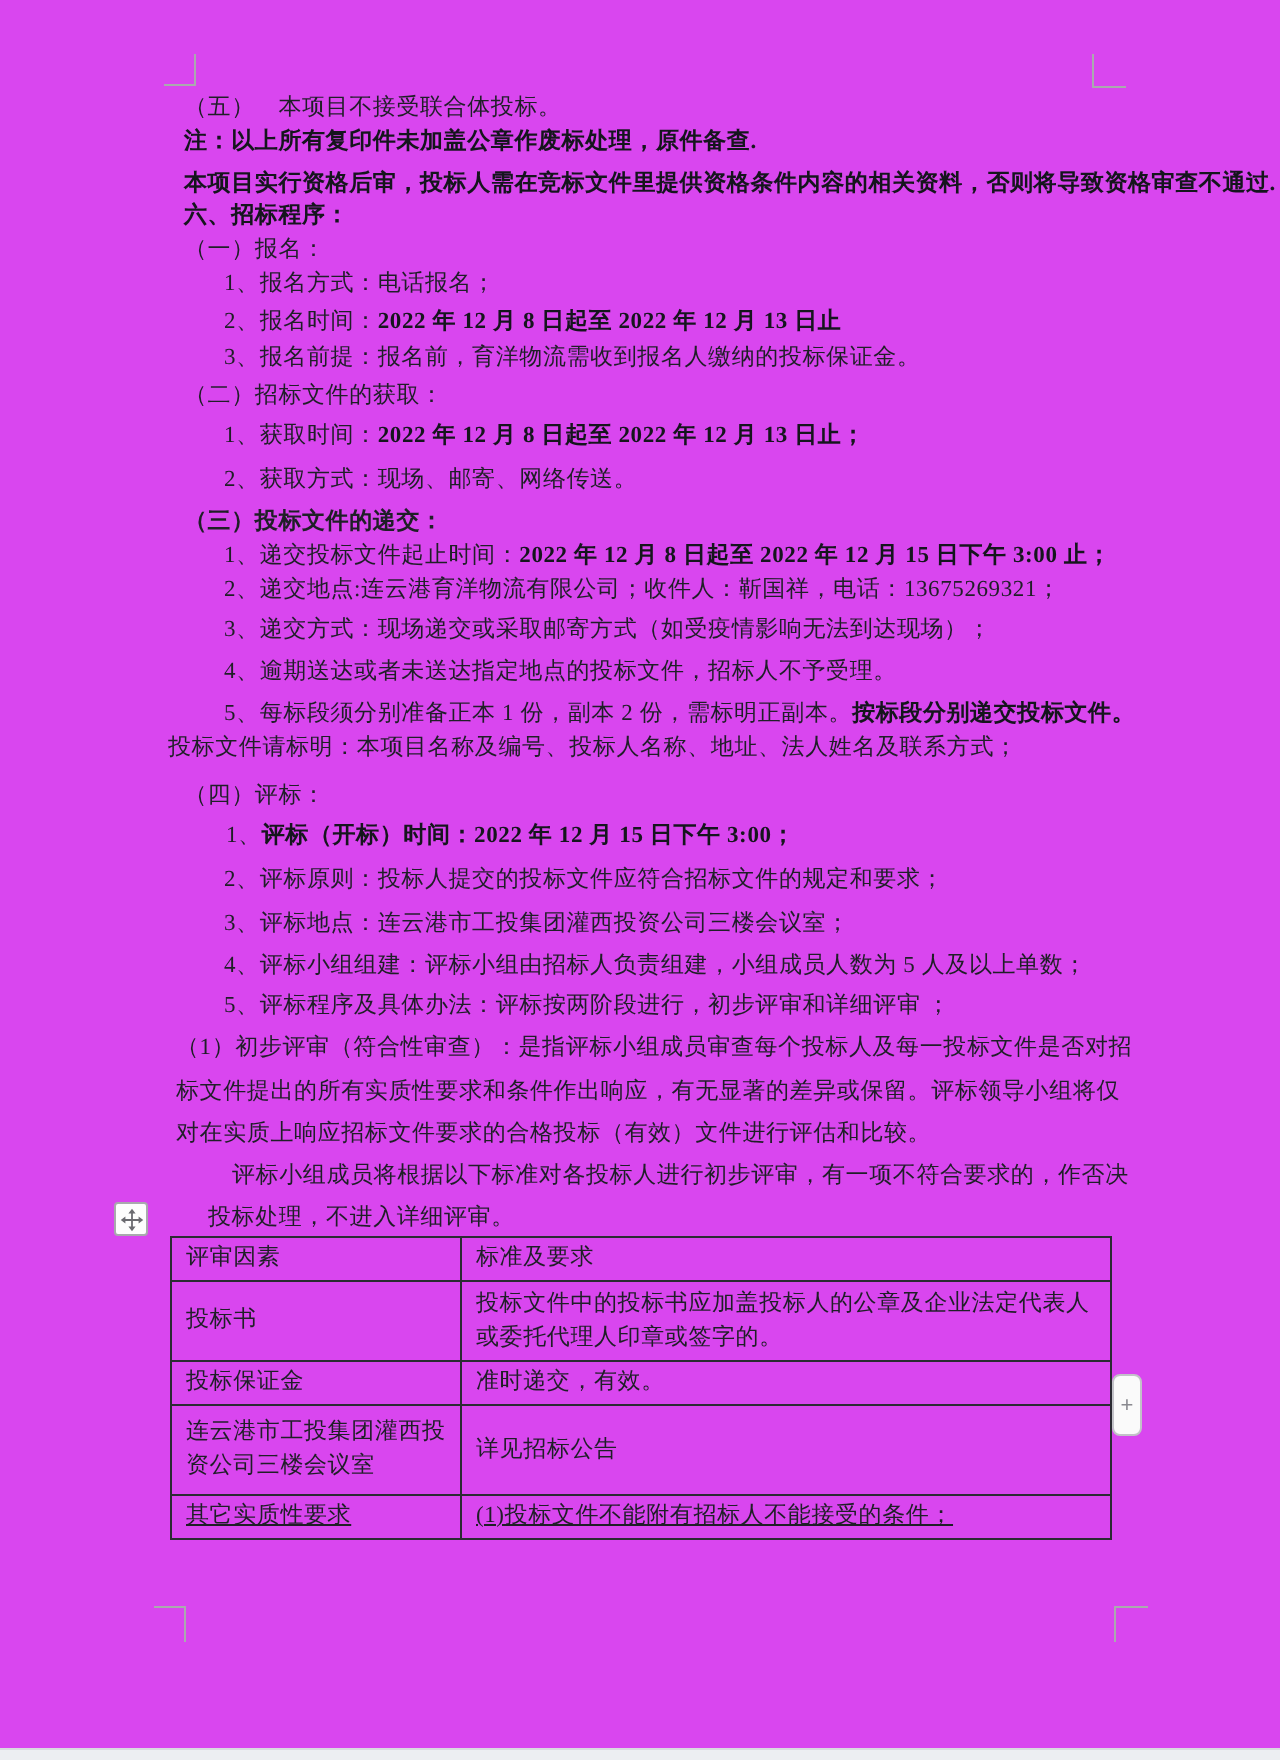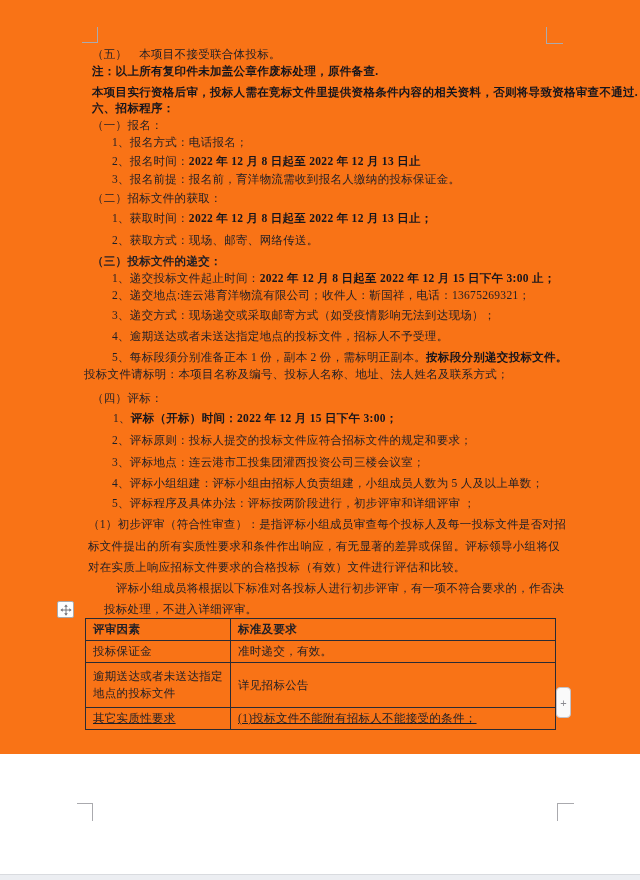--- a/index.html
+++ b/index.html
@@ -3,21 +3,21 @@
 <meta charset="utf-8">
 <style>
   html,body{margin:0;padding:0;}
   body{
     width:640px;height:880px;
     background:#ffffff;
     overflow:hidden;
     position:relative;
     font-family:"Liberation Serif","DejaVu Serif",serif;
   }
-  .page{position:absolute;left:0;top:0;width:640px;height:754px;background:#f97316;}
+  .page{position:absolute;left:0;top:0;width:640px;height:874px;background:#d946ef;}
   .page-gap{position:absolute;left:0;top:874px;width:640px;height:6px;background:#eceef2;border-top:1px solid #d9dbdf;box-sizing:border-box;}
 
   
   .crop{position:absolute;box-sizing:border-box;}
   .crop-tl{left:82px;top:27px;width:16px;height:16px;border-right:1px solid #aaaaae;border-bottom:1px solid #aaaaae;}
   .crop-tr{left:546px;top:27px;width:17px;height:17px;border-left:1px solid #aaaaae;border-bottom:1px solid #aaaaae;}
   .crop-bl{left:77px;top:803px;width:16px;height:18px;border-top:1px solid #aaaaae;border-right:1px solid #aaaaae;}
   .crop-br{left:557px;top:803px;width:17px;height:18px;border-top:1px solid #aaaaae;border-left:1px solid #aaaaae;}
 
   
@@ -112,30 +112,34 @@
       </svg>
     </span>
   </div>
 
   <table class="tbl">
     <colgroup>
         <col class="c1">
         <col class="c2">
       </colgroup>
     <tbody id="tbl-body">
-        <tr style="height: 22px; font-weight: bold;">
+        <tr style="height: 22px;">
           <td>评审因素</td>
           <td>标准及要求</td>
+        </tr>
+        <tr style="height: 40px;">
+          <td>投标书</td>
+          <td>投标文件中的投标书应加盖投标人的公章及企业法定代表人或委托代理人印章或签字的。</td>
         </tr>
         <tr style="height: 21px;">
           <td>投标保证金</td>
           <td>准时递交，有效。</td>
         </tr>
         <tr style="height: 45px;">
-          <td>逾期送达或者未送达指定地点的投标文件</td>
+          <td>连云港市工投集团灌西投资公司三楼会议室</td>
           <td>详见招标公告</td>
         </tr>
         <tr style="height: 22px; text-decoration: underline;">
           <td>其它实质性要求</td>
           <td>(1)投标文件不能附有招标人不能接受的条件；</td>
         </tr>
       </tbody>
   </table>
 
   <div class="insert-btn">

